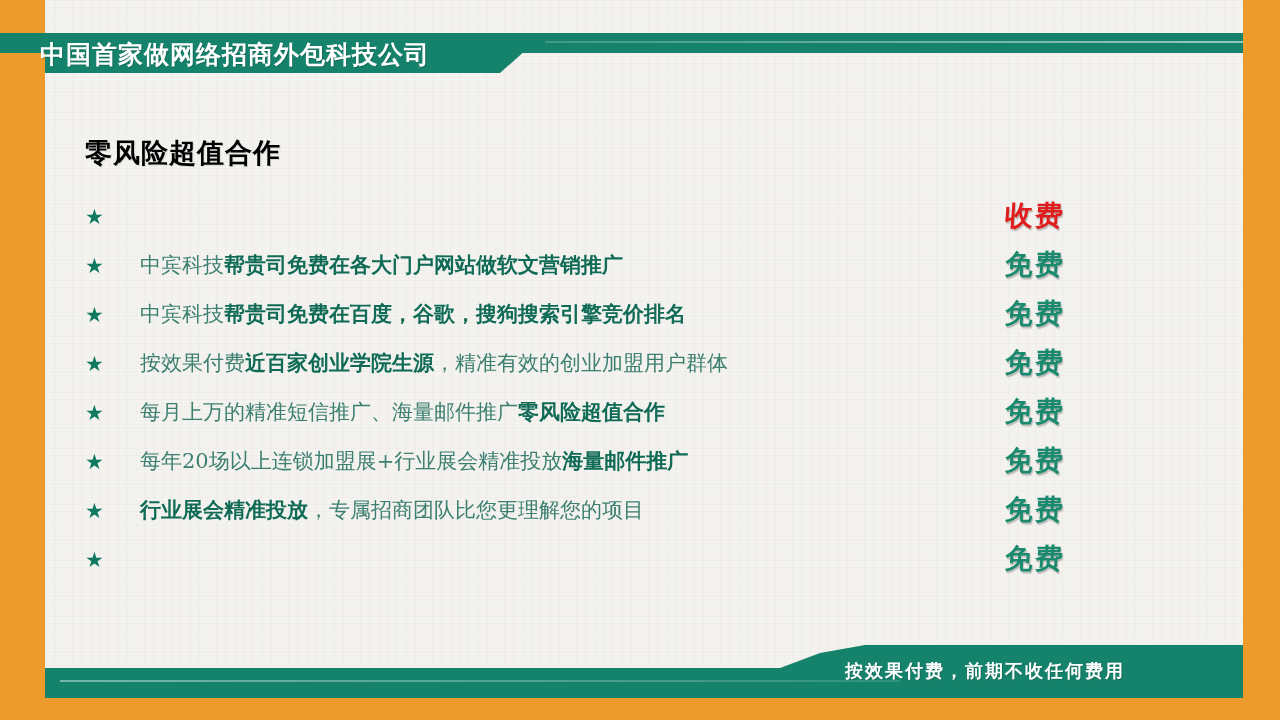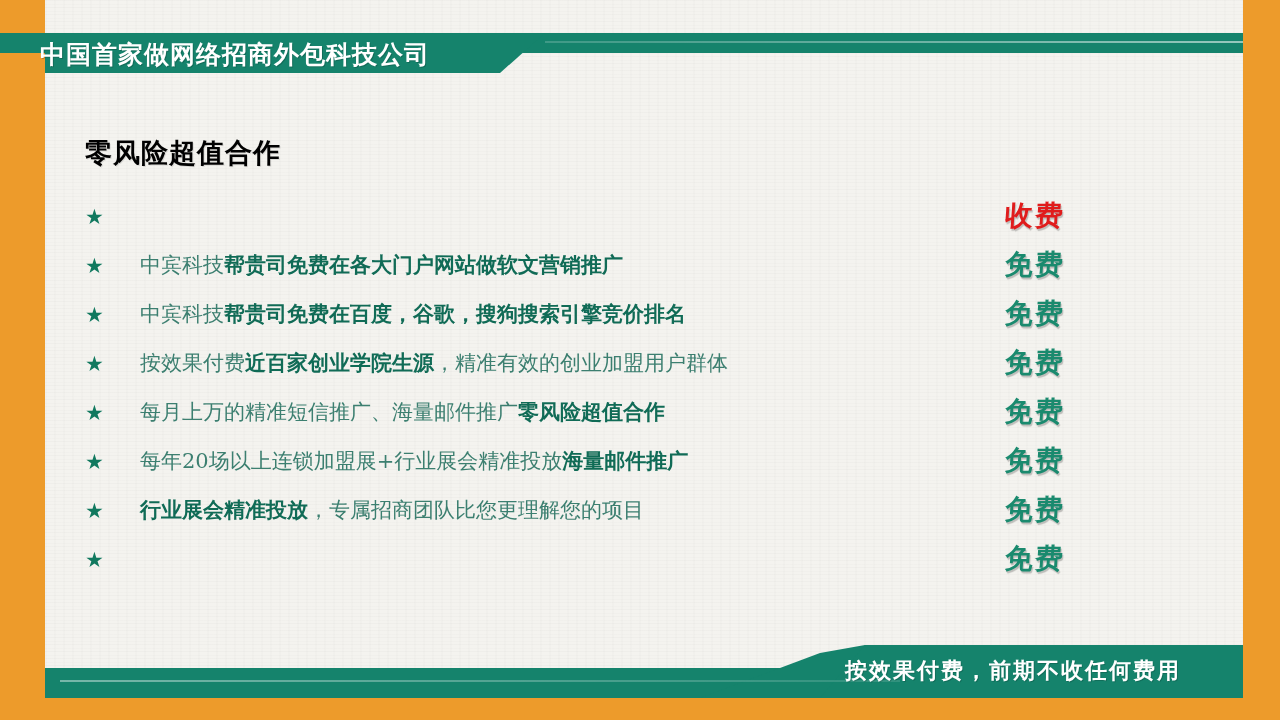--- a/index.html
+++ b/index.html
@@ -107,21 +107,21 @@
     background:#15836C;
     clip-path:polygon(165px 0,165px 53px,0 53px,120px 8px);
   }
   .footer-hairline{
     position:absolute;left:60px;top:680px;width:840px;height:2px;
     background:linear-gradient(90deg,rgba(255,255,255,0.42),rgba(255,255,255,0.12));
   }
   .footer-text{
     position:absolute;left:845px;top:650px;width:400px;height:42px;
     line-height:42px;
-    color:#FFFFFF;font-size:22px;font-weight:bold;letter-spacing:2px;
+    color:#FFFFFF;font-size:18px;font-weight:bold;letter-spacing:2px;
     white-space:nowrap;
     text-shadow:1px 1px 0 rgba(0,0,0,0.16);
   }
   .edge-bottom{
     position:absolute;left:0;top:698px;width:1280px;height:22px;background:#ED9B2B;
   }
 </style>
 </head>
 <body>
 

